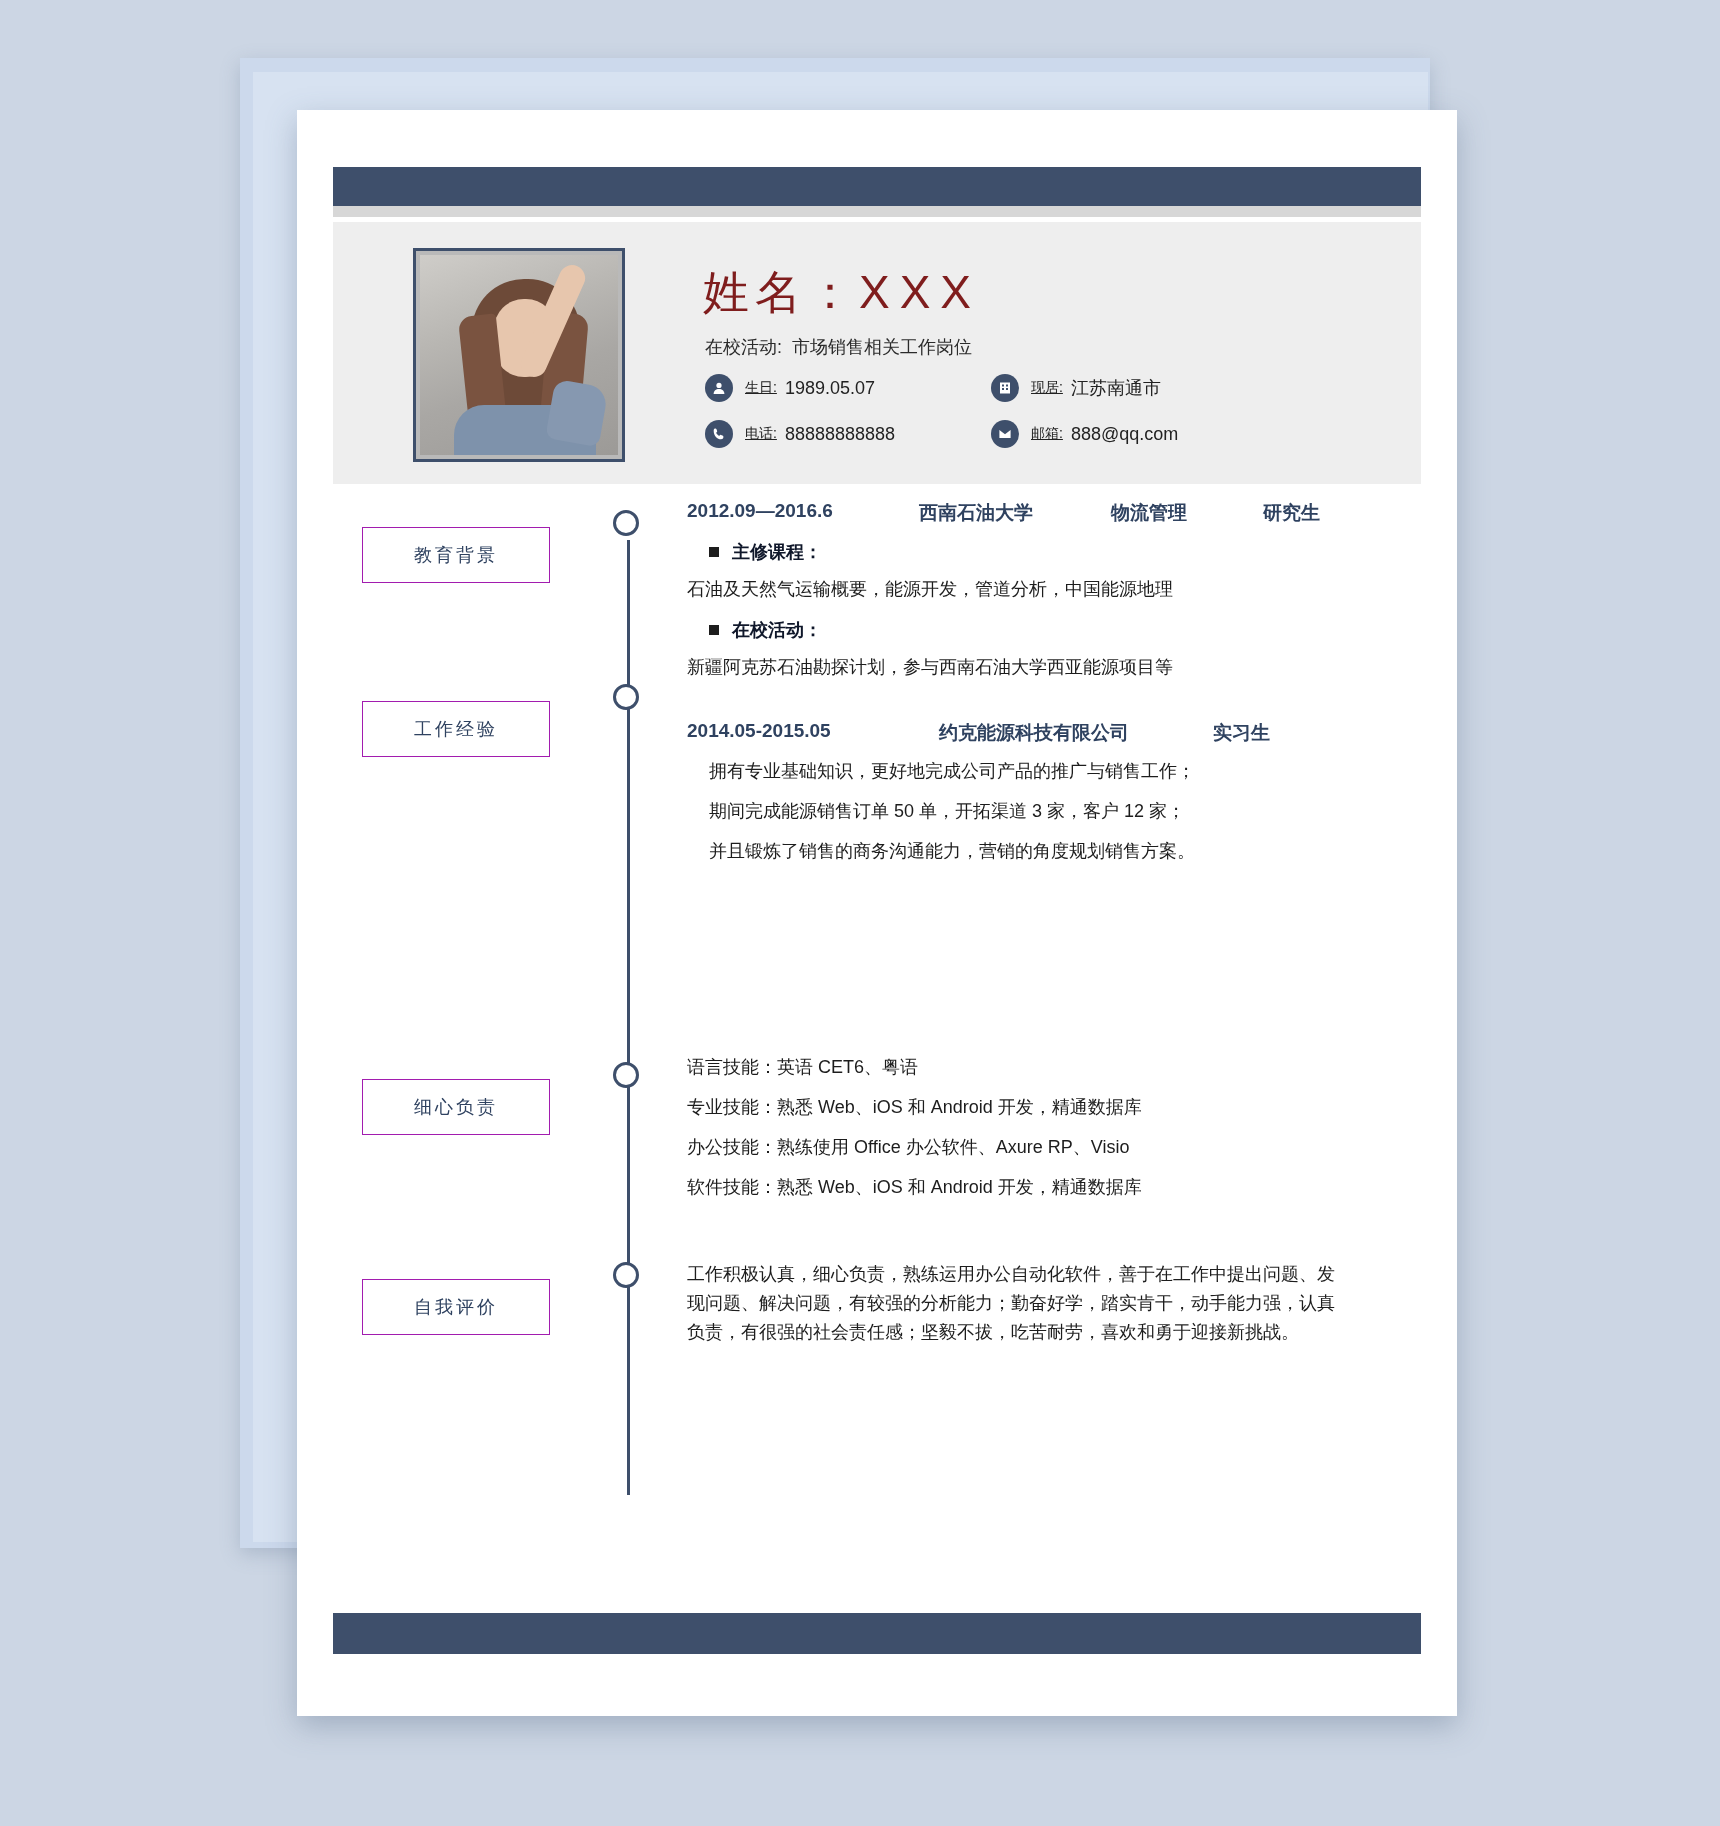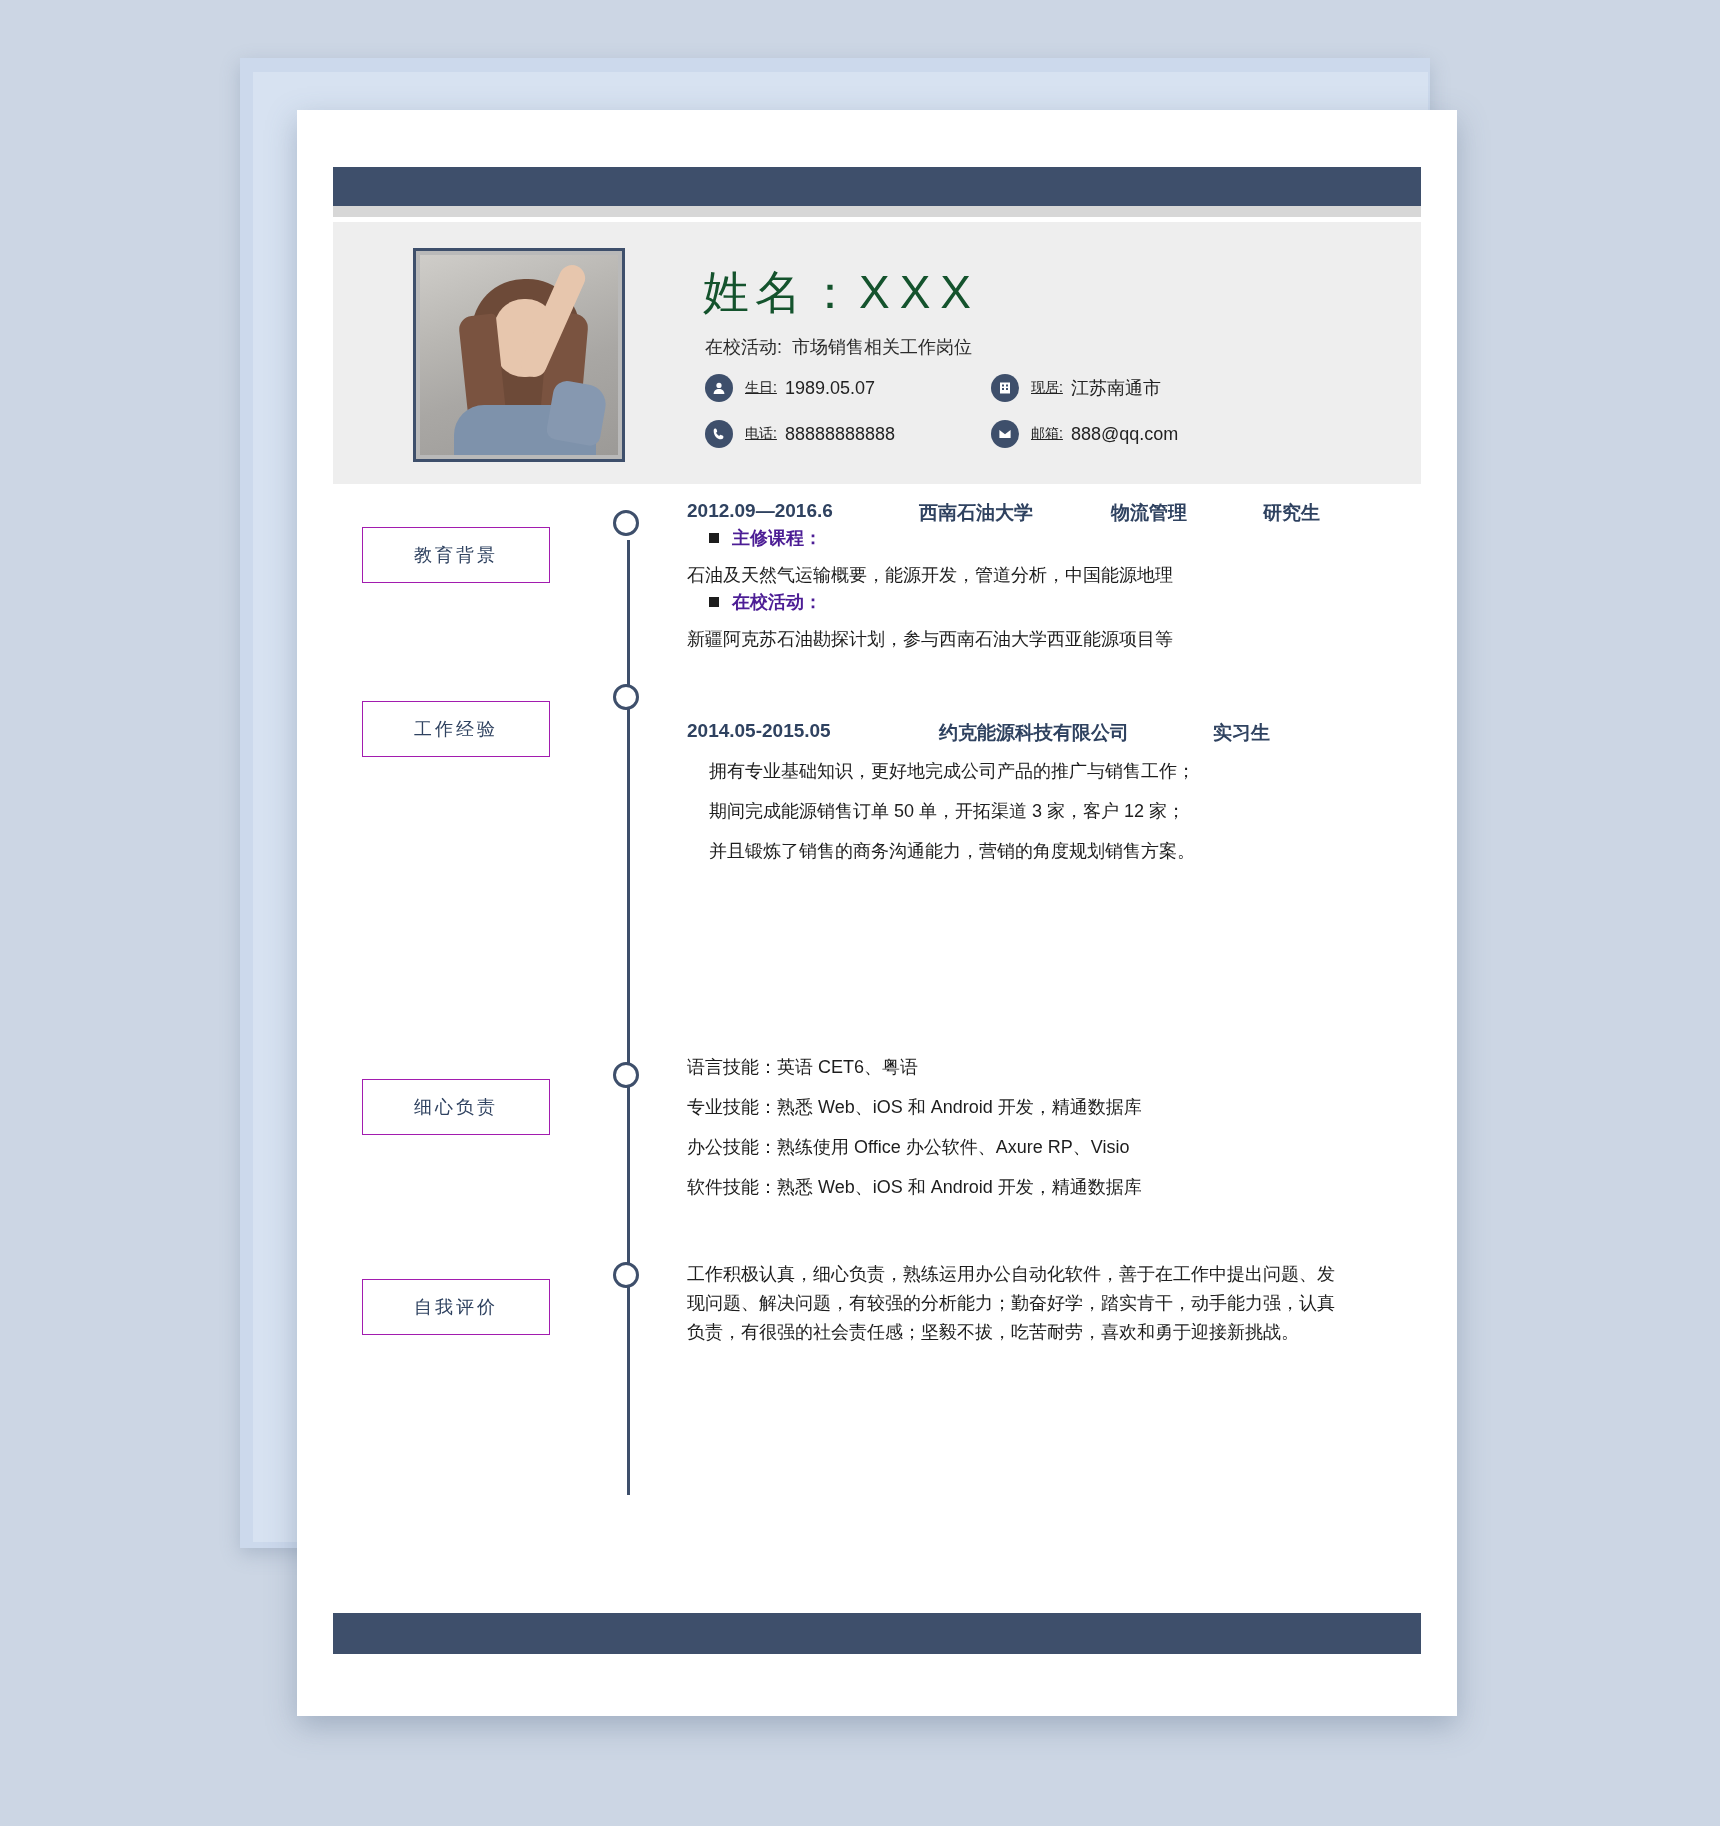--- a/index.html
+++ b/index.html
@@ -141,21 +141,21 @@
     left: 130px; top: 128px;
     width: 54px; height: 60px;
     background: #8698b0;
     border-radius: 14px 20px 10px 10px;
     transform: rotate(10deg);
   }
   .name-line {
     position: absolute;
     left: 370px;
     top: 40px;
-    color: #14532d;
+    color: #7f1d1d;
     font-size: 46px;
     letter-spacing: 6px;
     font-weight: normal;
   }
   .name-line .nm-val { letter-spacing: 10px; }
   .objective {
     position: absolute;
     left: 372px;
     top: 113px;
     font-size: 18px;
@@ -230,22 +230,23 @@
     color: #2f4260;
     font-weight: bold;
     font-size: 19px;
     display: flex;
     gap: 32px;
   }
   .row-head .rh-date { width: 200px; }
   .row-head .rh-org { }
   .row-head .rh-role { }
   .bullet-line {
-    font-size: 18px;
-    color: #4c1d95;
+    margin-top: 14px;
+    font-size: 18px;
+    color: #0f172a;
     font-weight: bold;
     padding-left: 45px;
     position: relative;
   }
   .bullet-line:before {
     content: "";
     position: absolute;
     left: 22px;
     top: 7px;
     width: 10px;

